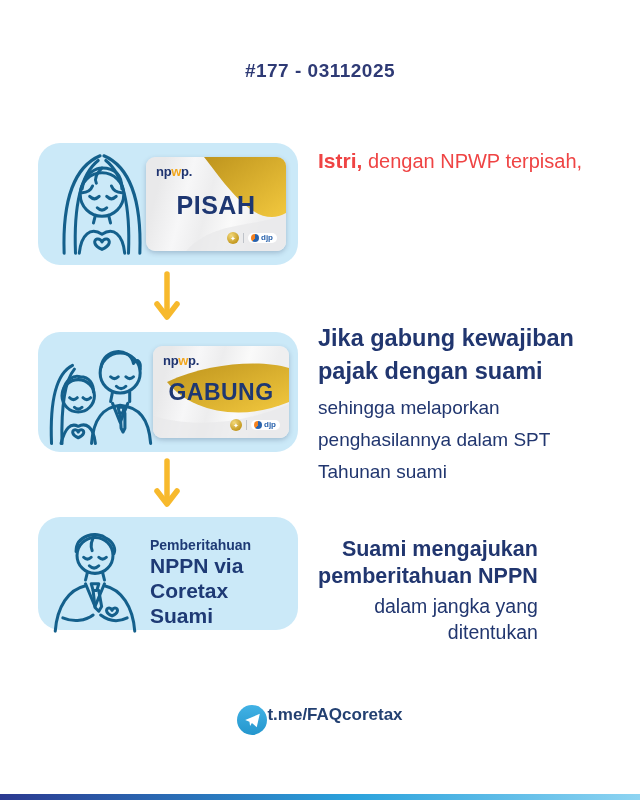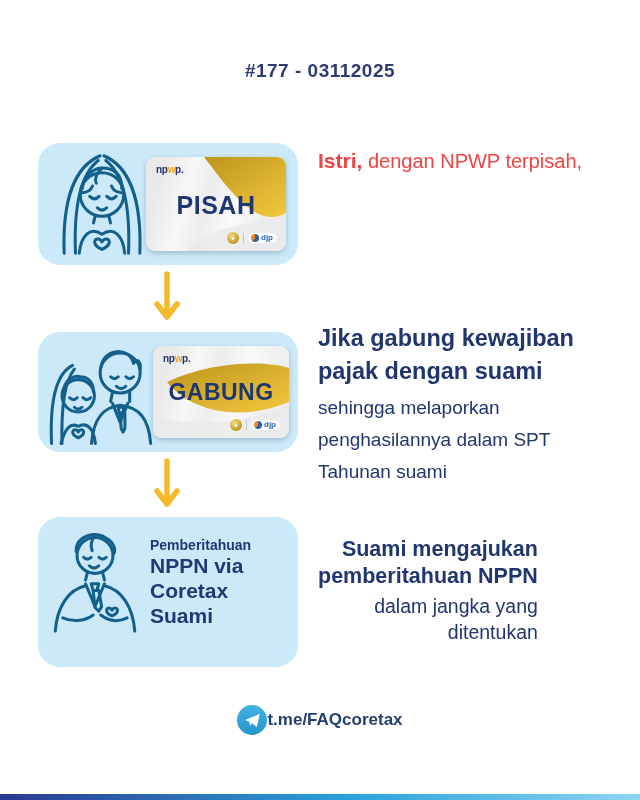--- a/index.html
+++ b/index.html
@@ -5,30 +5,30 @@
   html,body{margin:0;padding:0;}
   body{width:640px;height:800px;background:#ffffff;font-family:"Liberation Sans",sans-serif;overflow:hidden;}
   .page{position:relative;width:640px;height:800px;background:#ffffff;overflow:hidden;}
 
   .issue{position:absolute;top:60px;left:0;width:640px;text-align:center;
          font-size:19px;font-weight:800;letter-spacing:.5px;color:#2e3a75;}
 
   .card{position:absolute;left:38px;width:260px;background:#cbe9f8;border-radius:22px;}
   .card1{top:143px;height:122px;}
   .card2{top:332px;height:120px;}
-  .card3{top:517px;height:150px;}
+  .card3{top:517px;height:113px;}
 
   .illus{position:absolute;}
 
   
   .npwp{position:absolute;border-radius:9px;overflow:hidden;background:
         linear-gradient(105deg,#e9e9ea 12%,#f7f7f8 30%,#ededee 45%,#fafafa 62%,#efeff0 80%);
         box-shadow:0 2px 5px rgba(30,50,90,.25);}
   .npwp svg.deco{position:absolute;inset:0;}
-  .npwp-logo{position:absolute;top:8px;left:10px;font-size:10px;font-weight:800;line-height:1;letter-spacing:-.3px;}
+  .npwp-logo{position:absolute;top:8px;left:10px;font-size:13px;font-weight:800;line-height:1;letter-spacing:-.3px;}
   .npwp-logo .navy{color:#1f3470;}
   .npwp-logo .orange{color:#f2a71e;}
   .npwp-label{position:absolute;left:0;right:0;text-align:center;color:#1e3772;font-weight:800;letter-spacing:.5px;}
   .card-logos{position:absolute;right:9px;bottom:7px;display:flex;align-items:center;gap:4px;}
   .emblem{width:12px;height:12px;border-radius:50%;background:radial-gradient(circle at 35% 30%,#f3d878,#c49a22 70%);
           display:flex;align-items:center;justify-content:center;color:#fff;font-size:7px;line-height:1;}
   .logo-div{width:1px;height:10px;background:#bfc3c9;}
   .djp{display:flex;align-items:flex-end;gap:2px;background:#ffffff;border-radius:6px;padding:1px 4px 1px 3px;}
   .djp-mark{width:8px;height:8px;border-radius:50%;background:conic-gradient(#2a63ad 0 62%,#f5821f 62% 100%);}
   .djp-text{font-size:8px;font-weight:700;color:#2a63ad;line-height:1;}
@@ -42,21 +42,21 @@
   .t1-bold{font-size:21.5px;font-weight:800;line-height:27px;margin-top:2px;}
   .t2-bold{font-size:23.5px;font-weight:800;line-height:33px;}
   .t2-reg{font-size:19px;line-height:32px;margin-top:4px;}
   .t3-bold{font-size:21.5px;font-weight:800;line-height:27px;}
   .t3-reg{font-size:19.5px;line-height:25.5px;margin-top:4px;}
 
   .card3-text{position:absolute;left:112px;top:20px;color:#1e3a75;}
   .card3-small{font-size:14px;font-weight:700;}
   .card3-big{font-size:21px;font-weight:800;line-height:25px;}
 
-  .footer{position:absolute;top:705px;left:0;width:640px;display:flex;justify-content:center;align-items:center;cursor:pointer;}
+  .footer{position:absolute;top:705px;left:0;width:640px;display:flex;justify-content:center;cursor:pointer;}
   .tg-circle{width:30px;height:30px;border-radius:50%;background:linear-gradient(180deg,#42b2e5,#2496cd);
              display:flex;align-items:center;justify-content:center;}
   .tg-link{font-size:17px;font-weight:800;color:#234071;}
 
   .bottom-bar{position:absolute;left:0;bottom:0;width:640px;height:6px;
               background:linear-gradient(90deg,#2b3990,#2aa2dc 55%,#8ed4f2);}
 </style>
 </head>
 <body>
 

